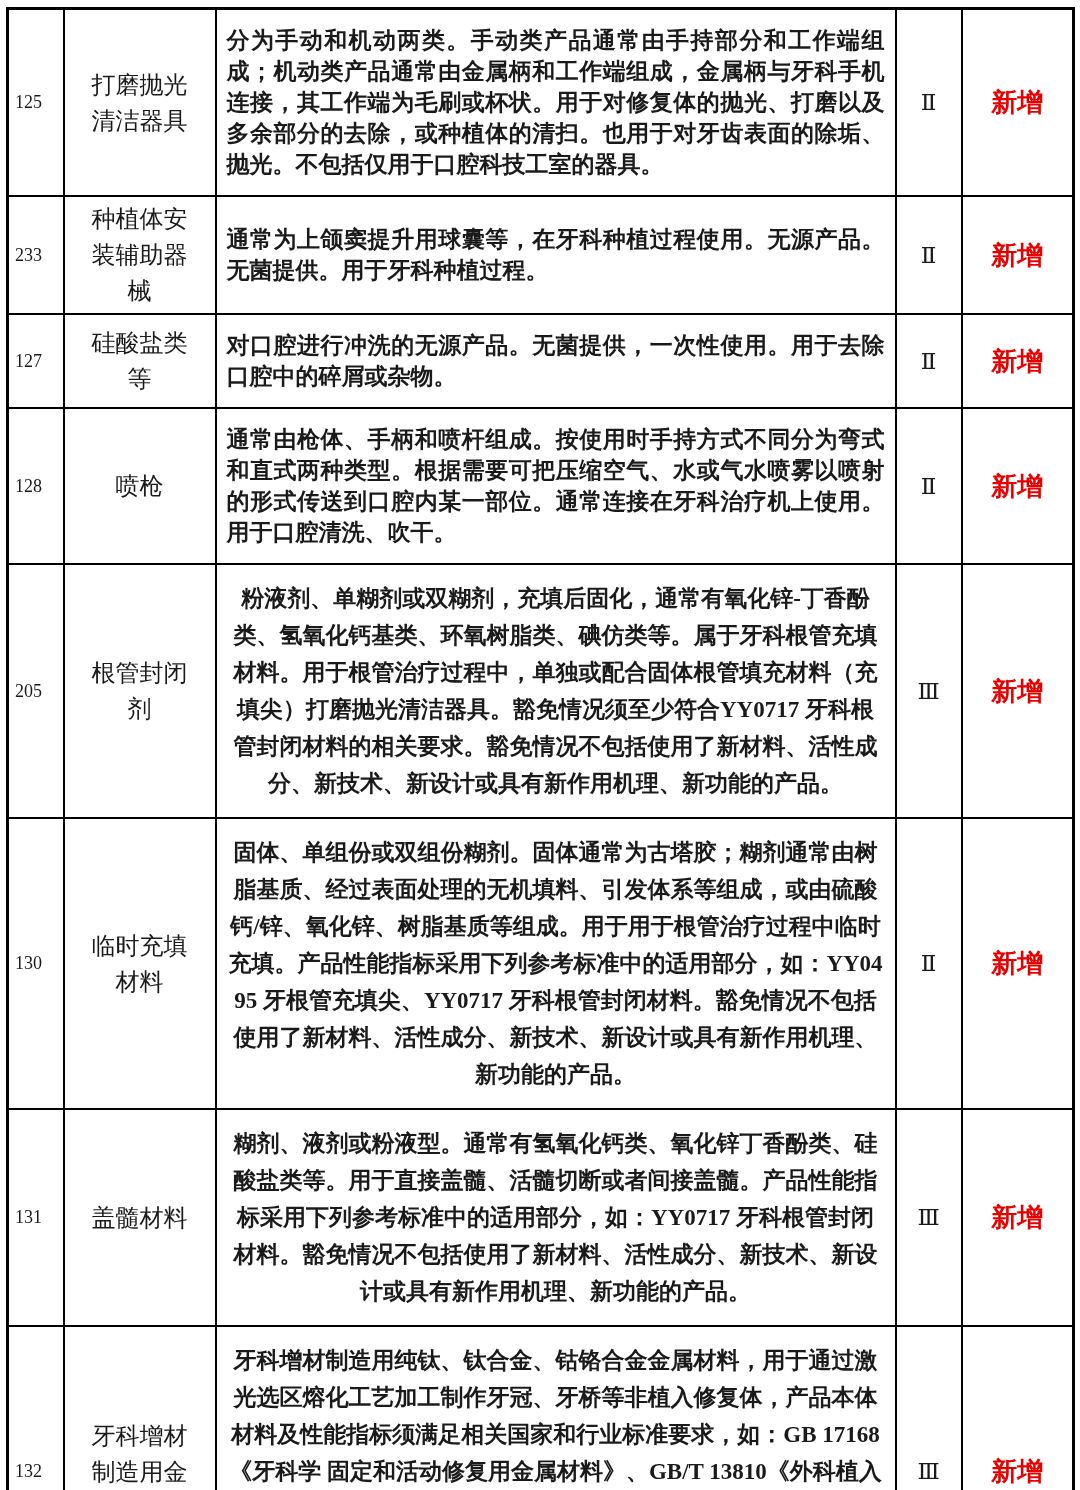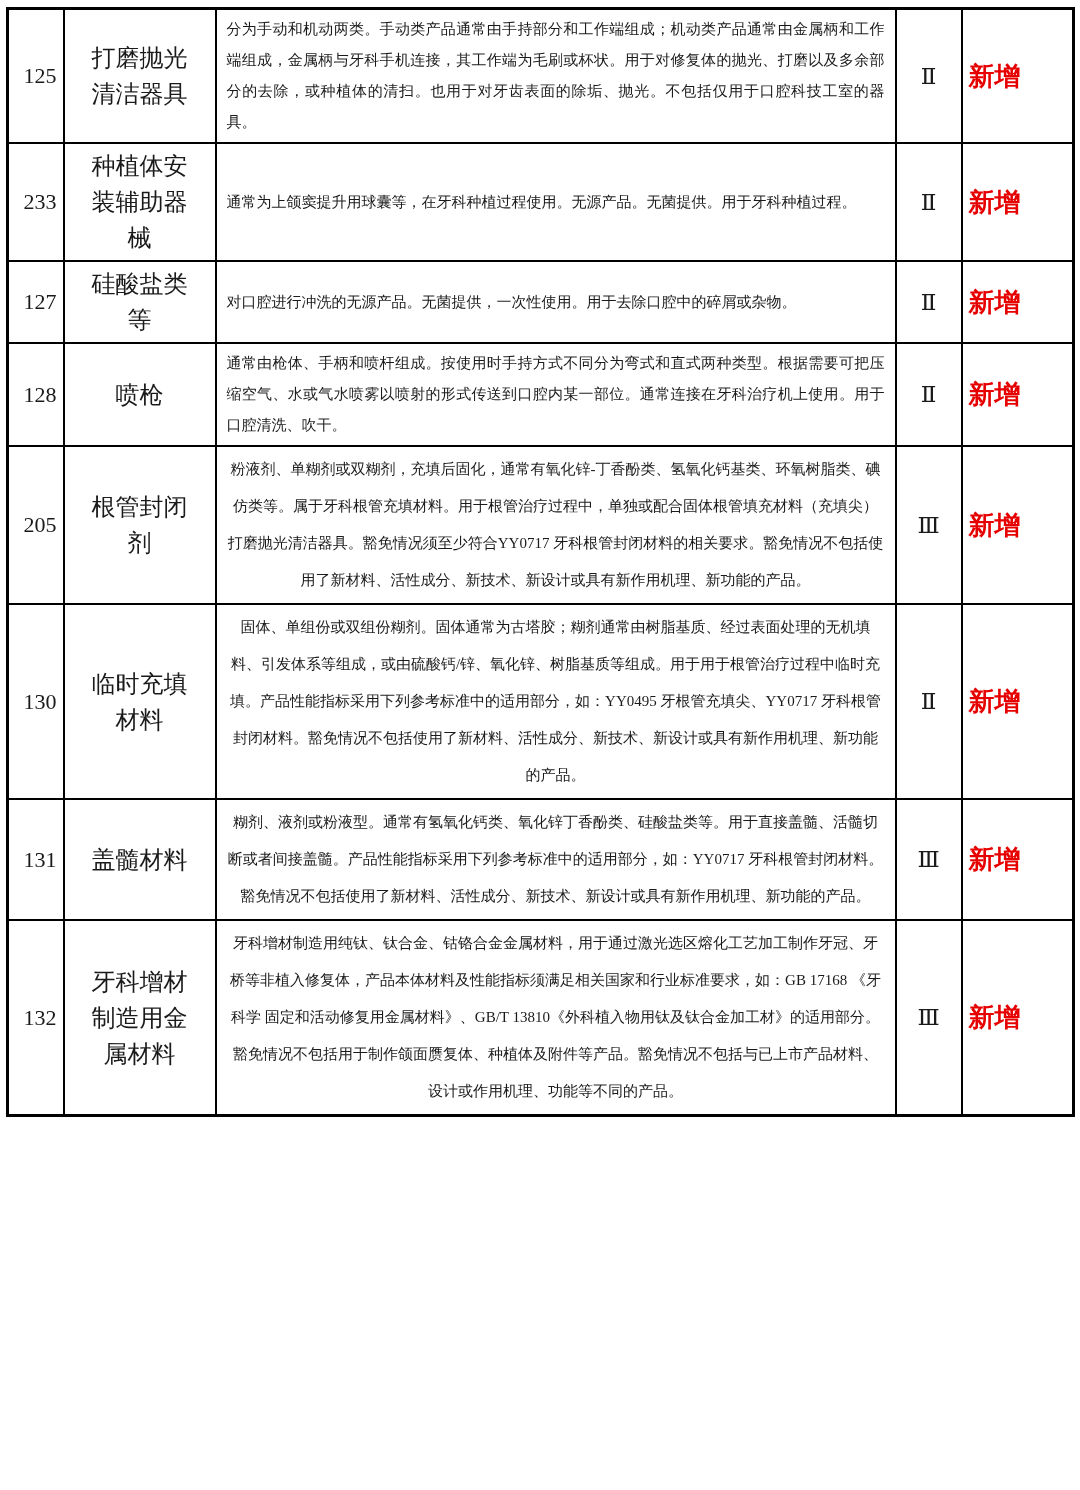--- a/index.html
+++ b/index.html
@@ -22,55 +22,57 @@
     table-layout: fixed;
     border: 3px solid var(--line);
   }
   td {
     border: 2px solid var(--line);
     vertical-align: middle;
     padding: 4px 6px;
   }
   .col-num {
     width: 56px;
-    text-align: right;
-    font-size: 22px;
+    text-align: left;
+    font-size: 18px;
     font-family: "Liberation Serif", "DejaVu Serif", serif;
   }
   .col-name {
     width: 152px;
     text-align: center;
     font-size: 24px;
     line-height: 36px;
     padding: 4px 24px;
     word-break: break-all;
   }
   .col-desc {
     width: 680px;
-    font-size: 15px;
-    padding: 4px 10px;
+    font-size: 23px;
+    padding: 15px 10px;
     word-break: break-all;
     overflow-wrap: break-word;
+    font-weight: bold;
   }
   .col-desc.desc-left {
     text-align: justify;
     text-align-last: left;
     line-height: 31px;
   }
   .col-desc.desc-center {
     text-align: center;
     line-height: 37px;
   }
   .col-class {
     width: 66px;
     text-align: center;
     font-size: 23px;
   }
   .col-status {
     width: 112px;
+    text-align: center;
     font-size: 26px;
     font-weight: bold;
     color: var(--status-color);
     font-family: Liberation Mono, monospace;
   }
 </style>
 </head>
 <body>
 
 <div class="page">

